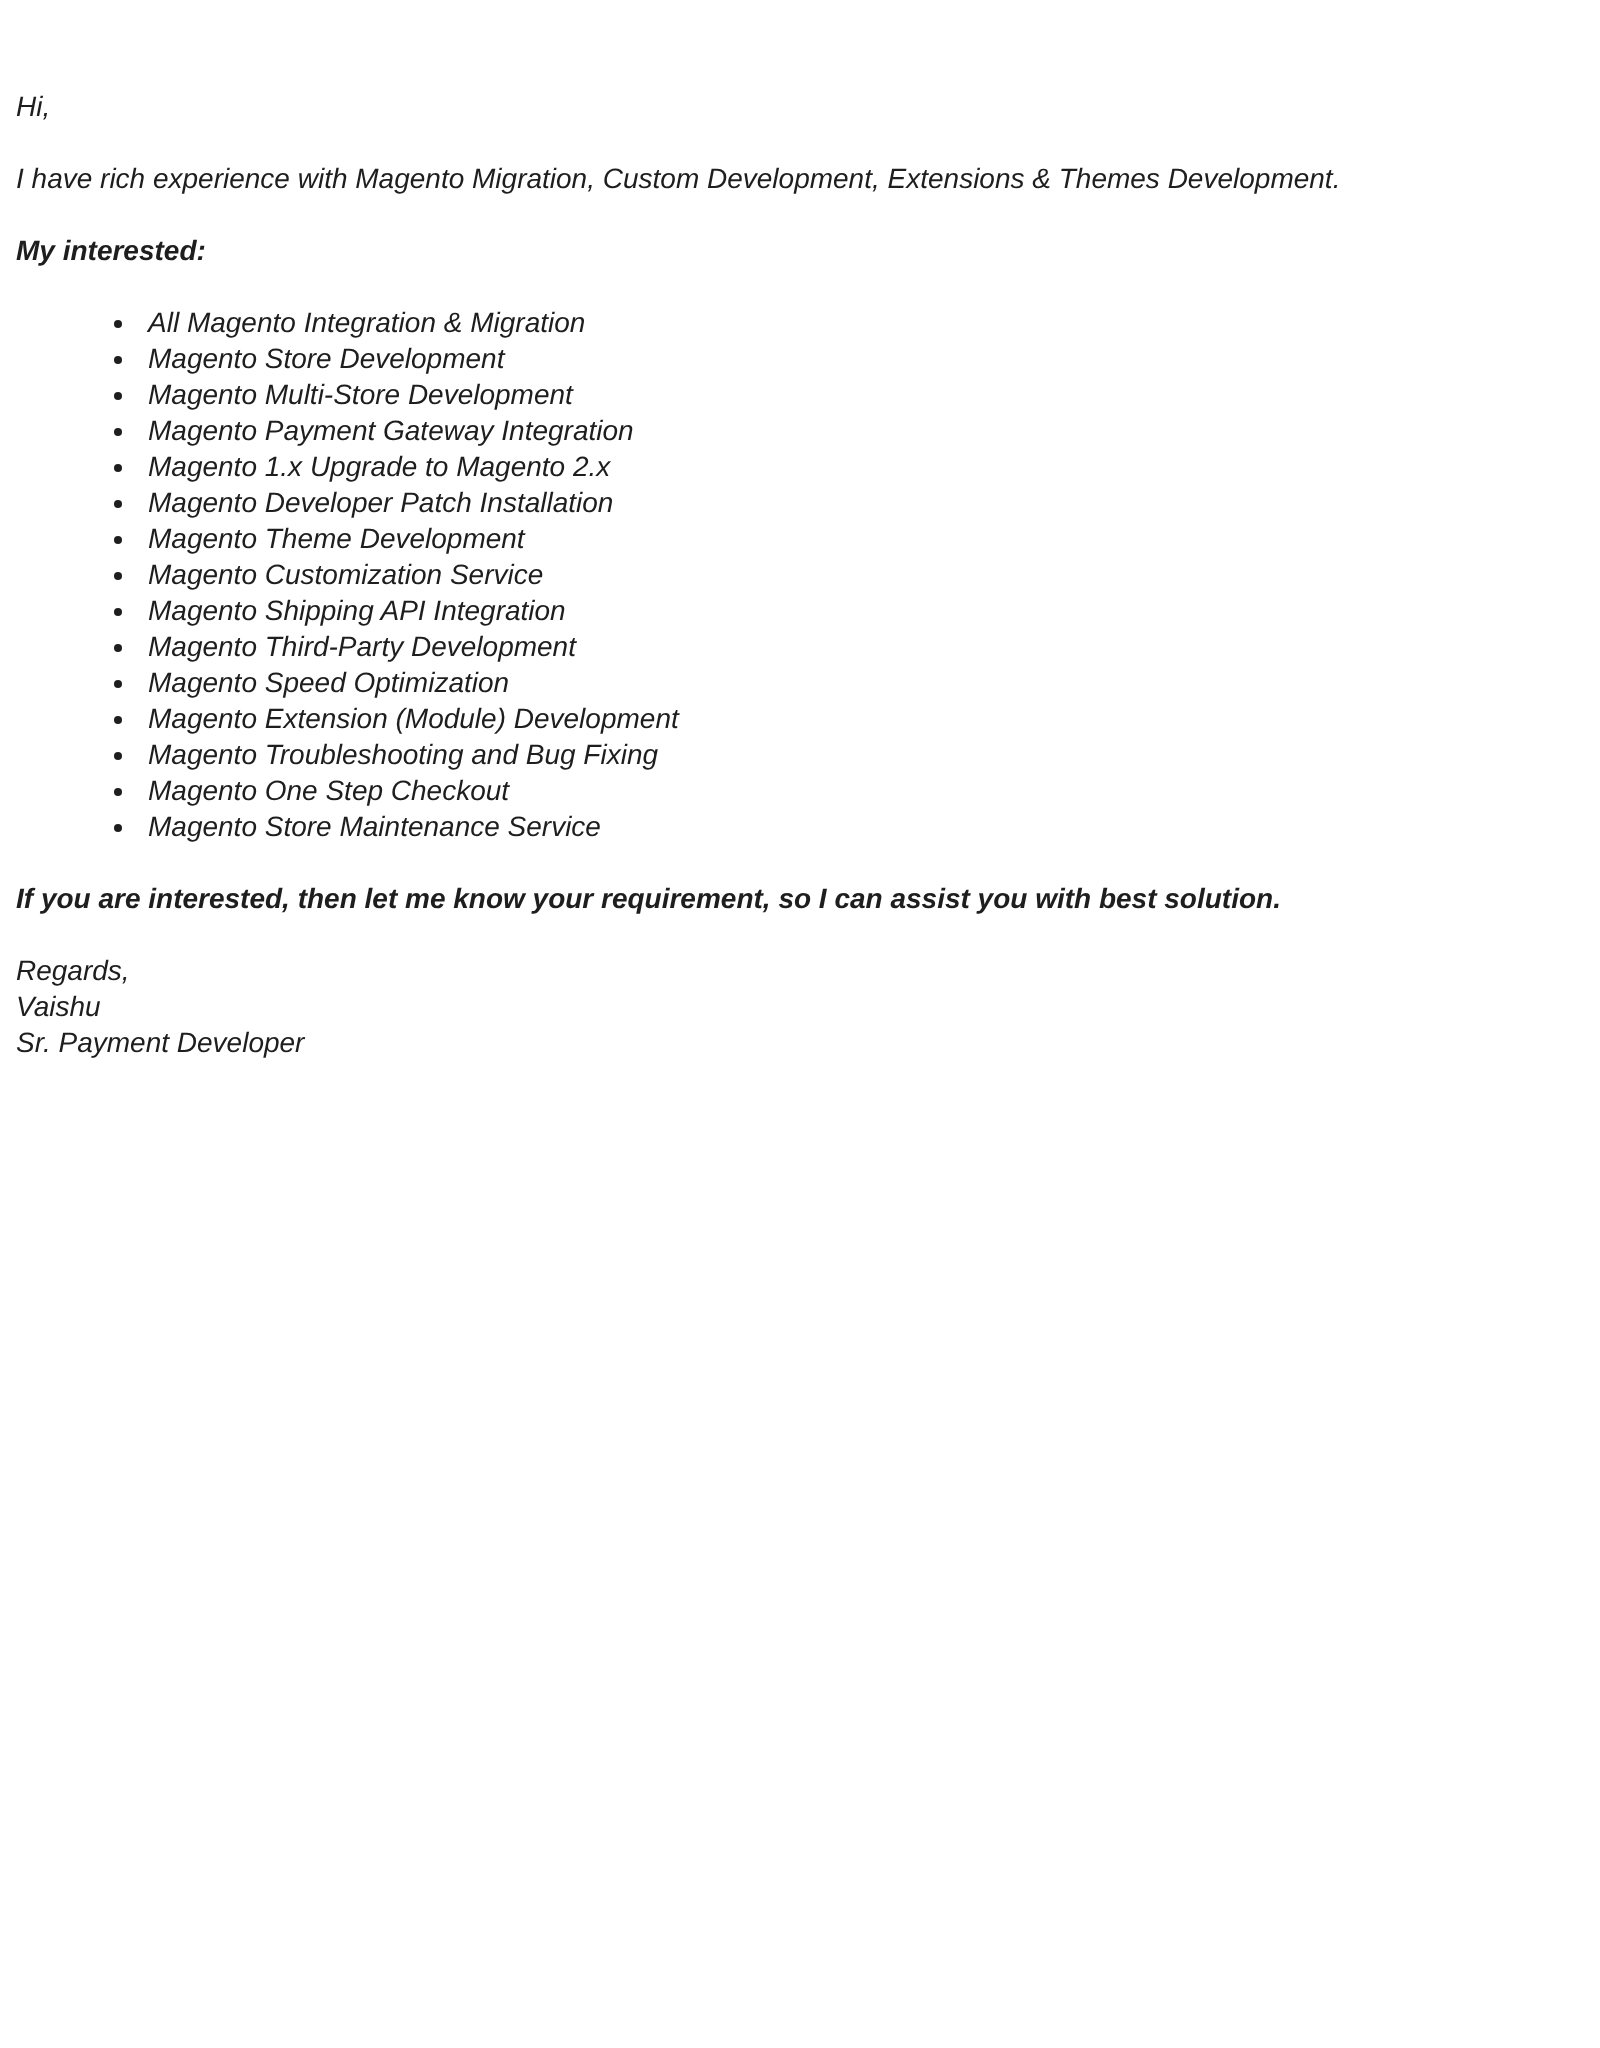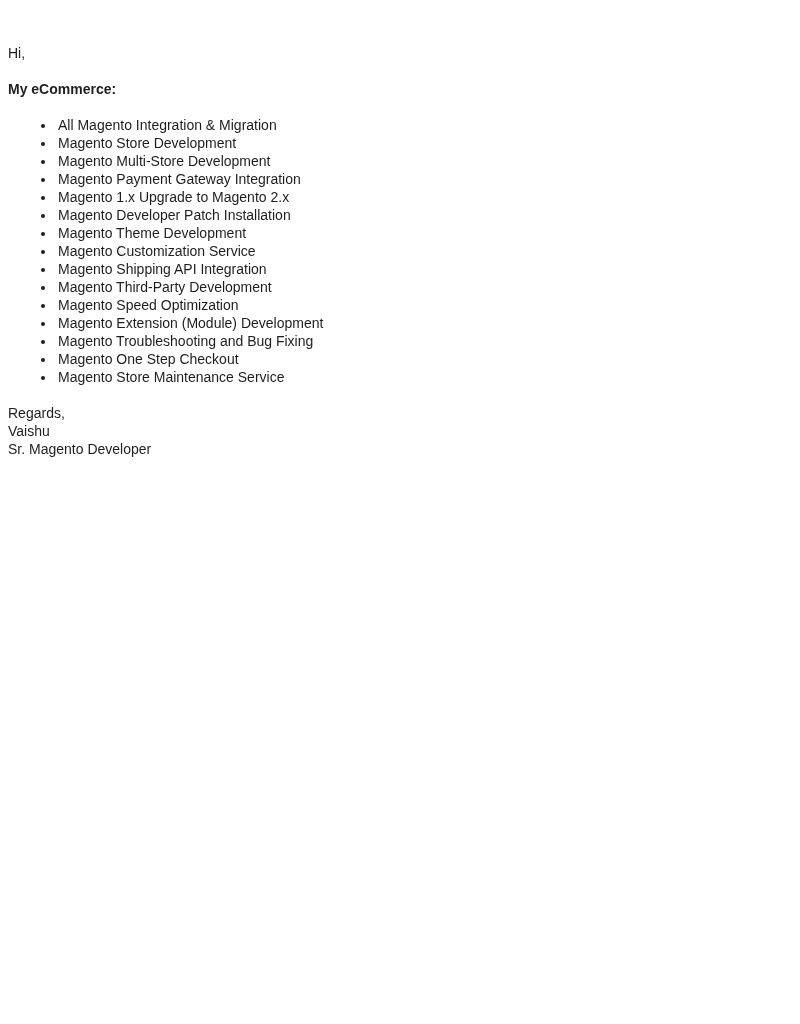--- a/index.html
+++ b/index.html
@@ -14,67 +14,71 @@
     font-family: "Liberation Sans", "DejaVu Sans", sans-serif;
     font-size: 14px;
     line-height: 18px;
     color: #1e1e1e;
     -webkit-font-smoothing: antialiased;
   }
   .document {
     box-sizing: border-box;
     width: 722px;
     padding: 44px 32px 0 8px;
+    font-style: italic;
   }
   .document p {
     margin: 0 0 18px 0;
   }
   .document p.bold {
     font-weight: bold;
   }
   .document ul {
     margin: 0 0 18px 0;
     padding: 0 0 0 48px;
     list-style-type: disc;
   }
   .document li {
     line-height: 18px;
     padding-left: 2px;
+    margin-left: 16px;
   }
 </style>
 </head>
 <body>
 
 <div class="document">
 
   <p>Hi,</p>
 
 
+  <p>I have rich experience with Magento Migration, Custom Development, Extensions &amp; Themes Development.</p>
 
 
-  <p class="bold">My eCommerce:</p>
+  <p class="bold">My interested:</p>
 
   <ul>
     <li>All Magento Integration &amp; Migration</li>
     <li>Magento Store Development</li>
     <li>Magento Multi-Store Development</li>
     <li>Magento Payment Gateway Integration</li>
     <li>Magento 1.x Upgrade to Magento 2.x</li>
     <li>Magento Developer Patch Installation</li>
     <li>Magento Theme Development</li>
     <li>Magento Customization Service</li>
     <li>Magento Shipping API Integration</li>
     <li>Magento Third-Party Development</li>
     <li>Magento Speed Optimization</li>
     <li>Magento Extension (Module) Development</li>
     <li>Magento Troubleshooting and Bug Fixing</li>
     <li>Magento One Step Checkout</li>
     <li>Magento Store Maintenance Service</li>
   </ul>
 
+  <p class="bold">If you are interested, then let me know your requirement, so I can assist you with best solution.</p>
 
   <p>
     <span>Regards,</span><br>
     <span>Vaishu</span><br>
-    <span>Sr. Magento Developer</span>
+    <span>Sr. Payment Developer</span>
   </p>
 
 </div>
 
 </body></html>

